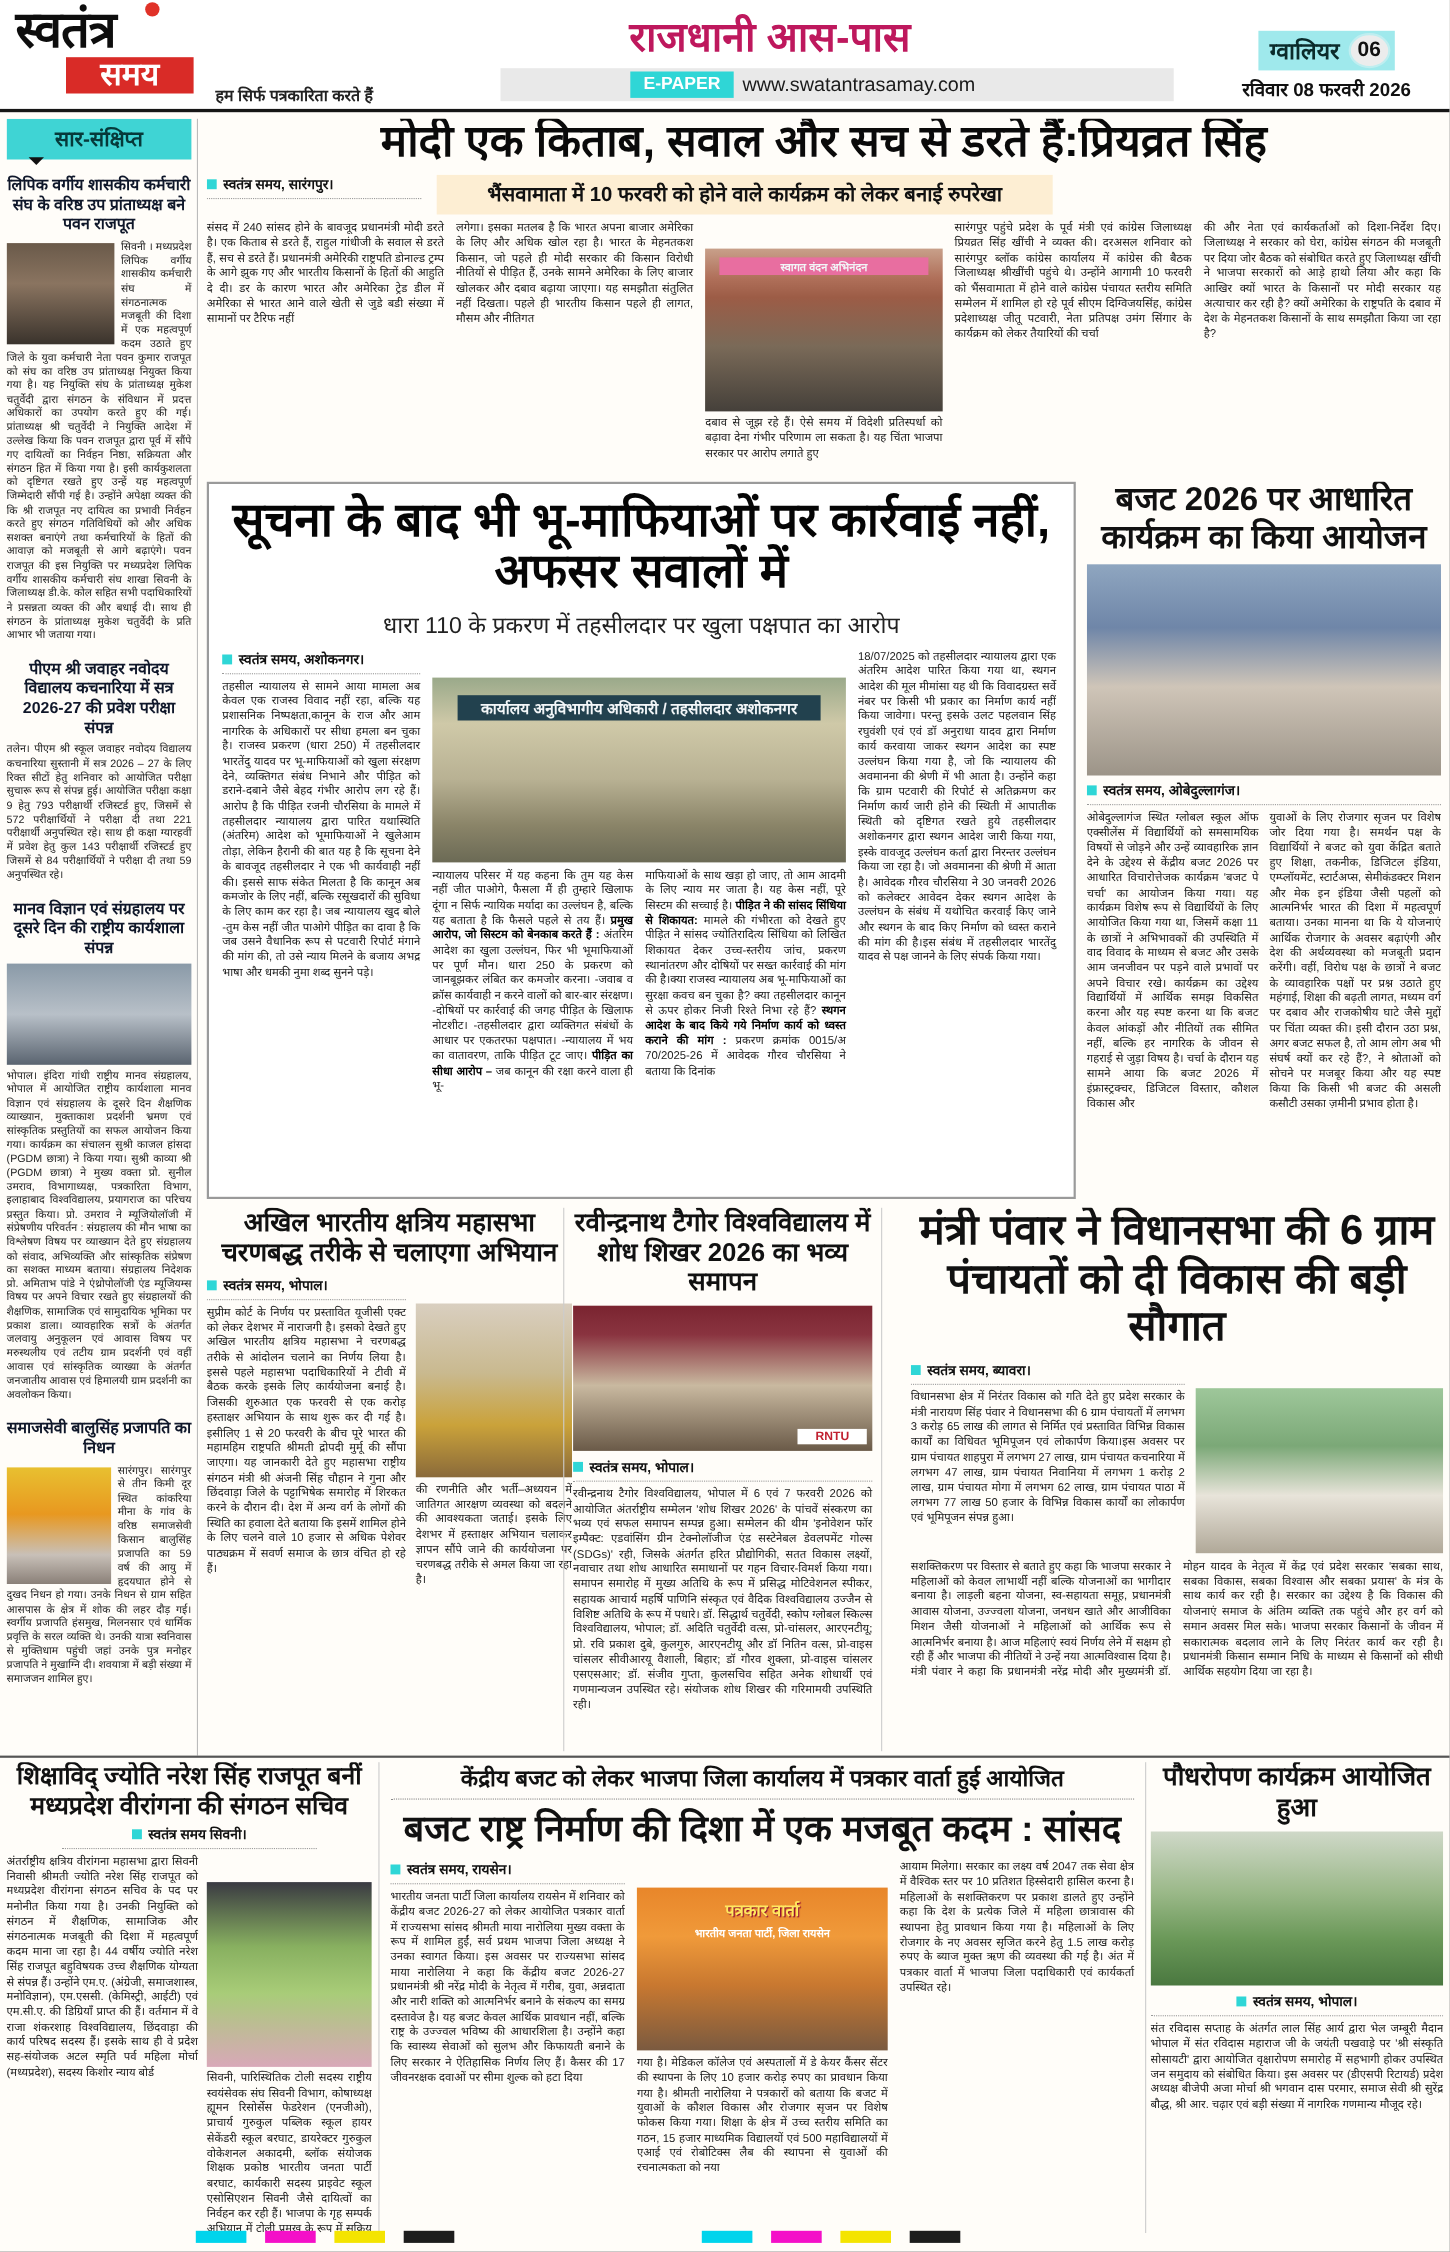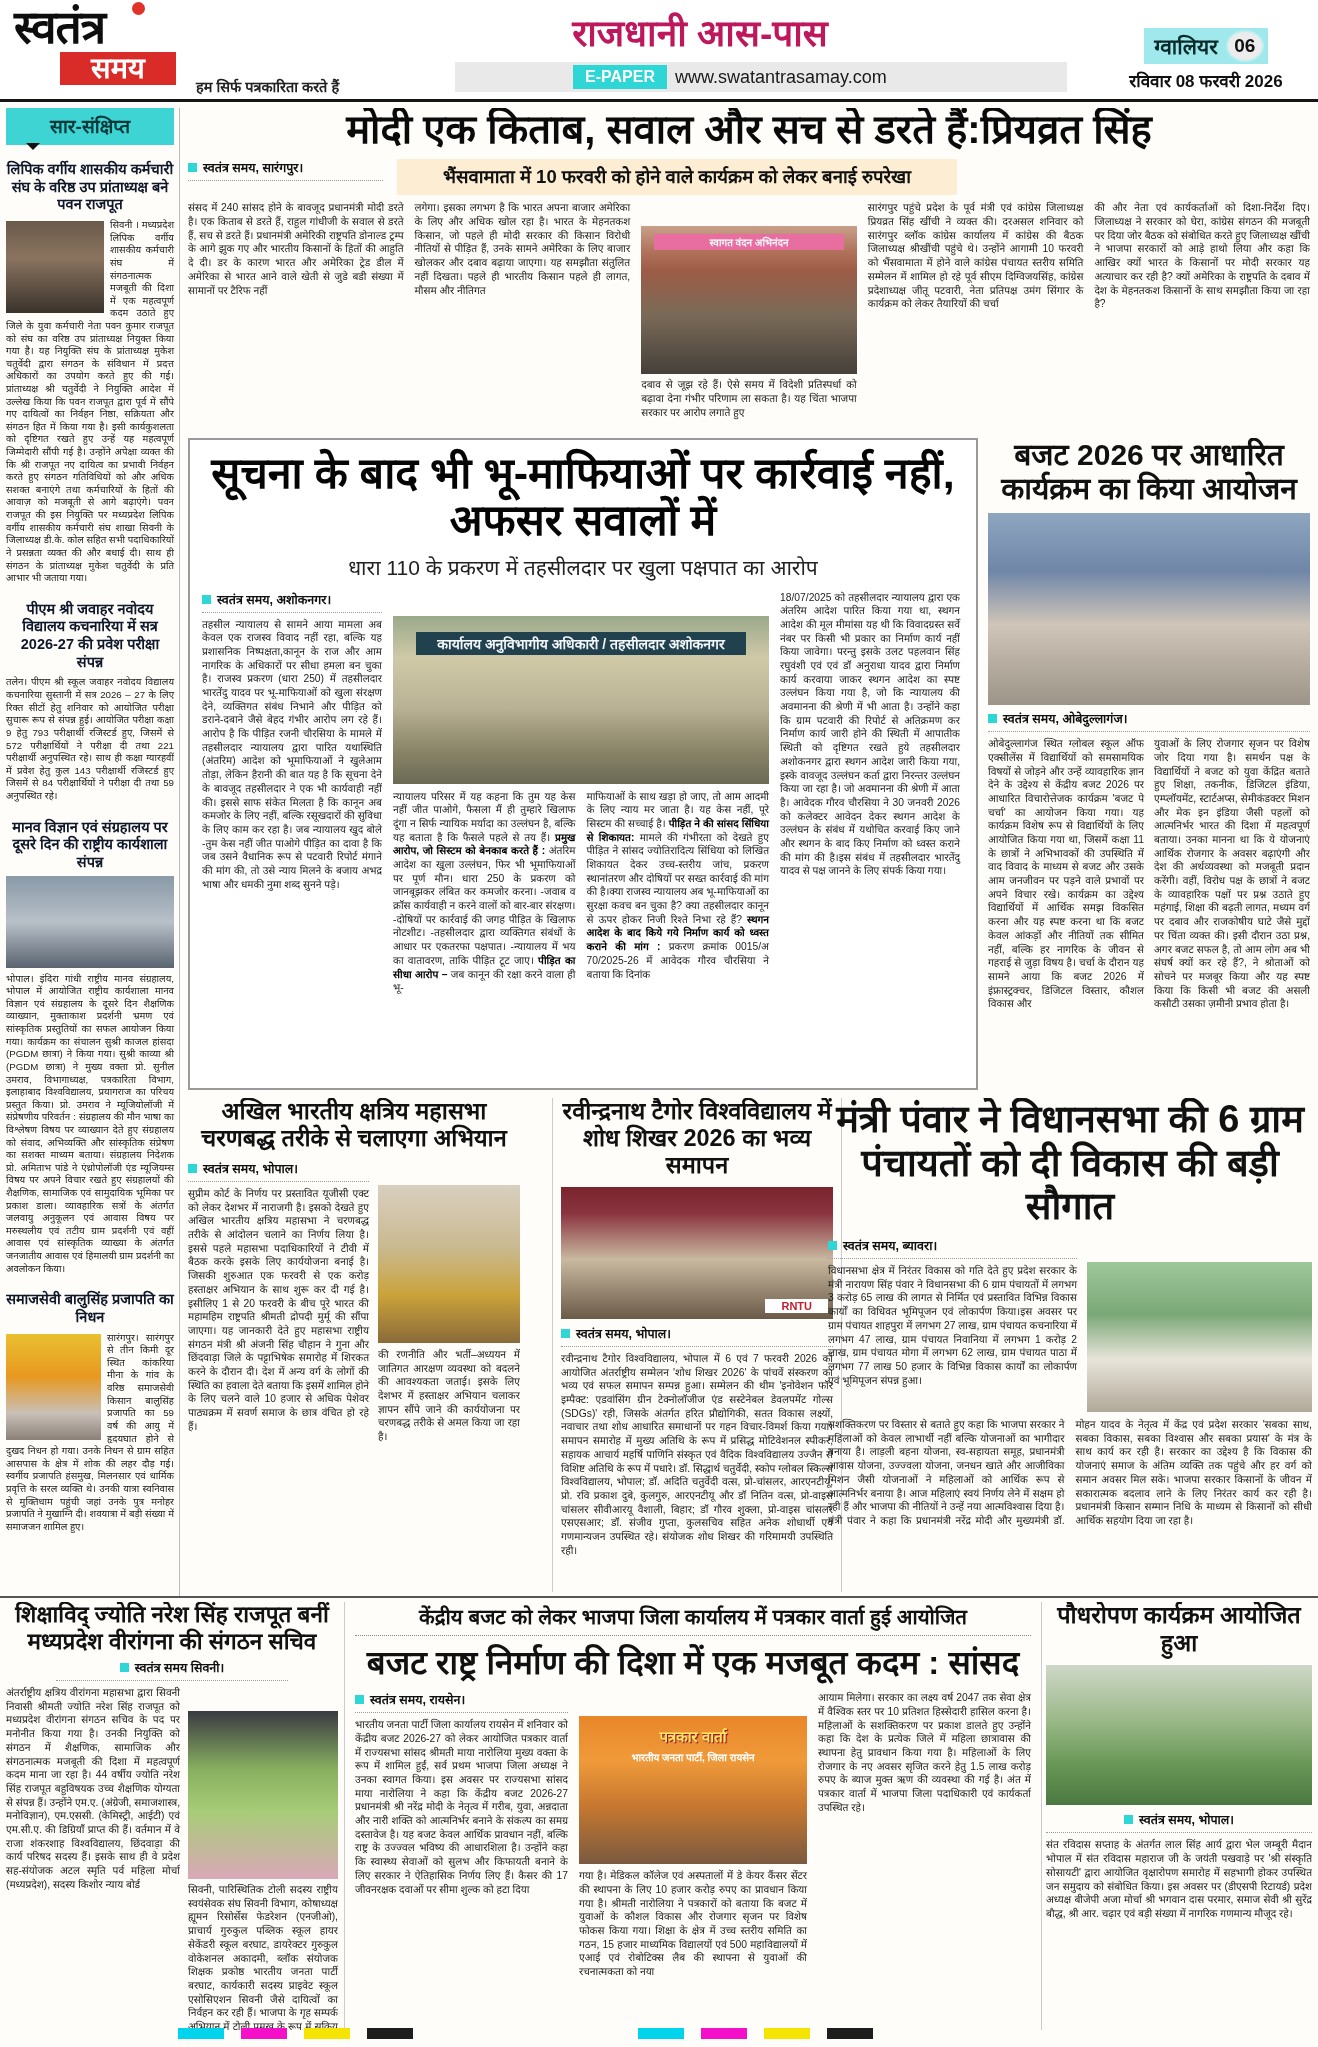--- a/index.html
+++ b/index.html
@@ -92,21 +92,21 @@
   .bschool-cols > div { flex:1; }
 
   
   .kshatriya { position:absolute; left:188px; top:1098px; width:332px; height:494px; overflow:hidden; }
   .mid-headline { font-size:23.5px; font-weight:bold; text-align:center; line-height:1.15; }
   .ksh-row { display:flex; gap:9px; margin-top:8px; }
   .ksh-left { flex:1; }
   .ksh-right { width:142px; flex:none; }
   .ksh-photo { height:158px; margin-bottom:5px; }
 
-  .tagore { position:absolute; left:552px; top:1098px; width:290px; height:494px; border-left:1px solid #ccc; border-right:1px solid #ccc; padding:0 8px; overflow:hidden; }
+  .tagore { position:absolute; left:512px; top:1098px; width:290px; height:494px; border-left:1px solid #ccc; border-right:1px solid #ccc; padding:0 8px; overflow:hidden; }
   .tagore-photo { height:132px; margin-top:8px; }
   .rntu-badge { position:absolute; right:5px; bottom:6px; background:#fff; color:#c02030; font-weight:bold; font-size:11px; padding:1px 16px; }
   .tagore .byline-wrap { margin-top:6px; }
 
   .pawar { position:absolute; left:828px; top:1098px; width:484px; height:494px; overflow:hidden; }
   .pawar-headline { font-size:38px; font-weight:bold; text-align:center; line-height:1.15; }
   .pawar-row { display:flex; gap:10px; margin-top:8px; }
   .pawar-left { flex:1; }
   .pawar-photocol { width:225px; flex:none; }
   .pawar-photo { height:150px; }
@@ -205,21 +205,21 @@
   <div class="lead">
     <div class="lead-headline">मोदी एक किताब, सवाल और सच से डरते हैं:प्रियव्रत सिंह</div>
     <div class="lead-top">
       <div class="lead-byline byline-wrap">
         <div class="byline">स्वतंत्र समय, सारंगपुर।</div>
       </div>
       <div class="kicker">भैंसवामाता में 10 फरवरी को होने वाले कार्यक्रम को लेकर बनाई रुपरेखा</div>
     </div>
     <div class="lead-cols">
       <div class="lead-col bodytext">संसद में 240 सांसद होने के बावजूद प्रधानमंत्री मोदी डरते है। एक किताब से डरते हैं, राहुल गांधीजी के सवाल से डरते हैं, सच से डरते हैं। प्रधानमंत्री अमेरिकी राष्ट्रपति डोनाल्ड ट्रम्प के आगे झुक गए और भारतीय किसानों के हितों की आहुति दे दी। डर के कारण भारत और अमेरिका ट्रेड डील में अमेरिका से भारत आने वाले खेती से जुडे बडी संख्या में सामानों पर टैरिफ नहीं</div>
-      <div class="lead-col bodytext">लगेगा। इसका लगभग है कि भारत अपना बाजार अमेरिका के लिए और अधिक खोल रहा है। भारत के मेहनतकश किसान, जो पहले ही मोदी सरकार की किसान विरोधी नीतियों से पीड़ित हैं, उनके सामने अमेरिका के लिए बाजार खोलकर और दबाव बढ़ाया जाएगा। यह समझौता संतुलित नहीं दिखता। पहले ही भारतीय किसान पहले ही लागत, मौसम और नीतिगत</div>
+      <div class="lead-col bodytext">लगेगा। इसका मतलब है कि भारत अपना बाजार अमेरिका के लिए और अधिक खोल रहा है। भारत के मेहनतकश किसान, जो पहले ही मोदी सरकार की किसान विरोधी नीतियों से पीड़ित हैं, उनके सामने अमेरिका के लिए बाजार खोलकर और दबाव बढ़ाया जाएगा। यह समझौता संतुलित नहीं दिखता। पहले ही भारतीय किसान पहले ही लागत, मौसम और नीतिगत</div>
       <div class="lead-col">
         <div class="photo ph-lead lead-photo">
           <span class="ph-label lead-banner">स्वागत वंदन अभिनंदन</span>
         </div>
         <div class="bodytext">दबाव से जूझ रहे हैं। ऐसे समय में विदेशी प्रतिस्पर्धा को बढ़ावा देना गंभीर परिणाम ला सकता है। यह चिंता भाजपा सरकार पर आरोप लगाते हुए</div>
       </div>
       <div class="lead-col bodytext">सारंगपुर पहुंचे प्रदेश के पूर्व मंत्री एवं कांग्रेस जिलाध्यक्ष प्रियव्रत सिंह खींची ने व्यक्त की। दरअसल शनिवार को सारंगपुर ब्लॉक कांग्रेस कार्यालय में कांग्रेस की बैठक जिलाध्यक्ष श्रीखींची पहुंचे थे। उन्होंने आगामी 10 फरवरी को भैंसवामाता में होने वाले कांग्रेस पंचायत स्तरीय समिति सम्मेलन में शामिल हो रहे पूर्व सीएम दिग्विजयसिंह, कांग्रेस प्रदेशाध्यक्ष जीतू पटवारी, नेता प्रतिपक्ष उमंग सिंगार के कार्यक्रम को लेकर तैयारियों की चर्चा</div>
       <div class="lead-col bodytext">की और नेता एवं कार्यकर्ताओं को दिशा-निर्देश दिए। जिलाध्यक्ष ने सरकार को घेरा, कांग्रेस संगठन की मजबूती पर दिया जोर बैठक को संबोधित करते हुए जिलाध्यक्ष खींची ने भाजपा सरकारों को आड़े हाथो लिया और कहा कि आखिर क्यों भारत के किसानों पर मोदी सरकार यह अत्याचार कर रही है? क्यों अमेरिका के राष्ट्रपति के दबाव में देश के मेहनतकश किसानों के साथ समझौता किया जा रहा है?</div>
     </div>
   </div>

